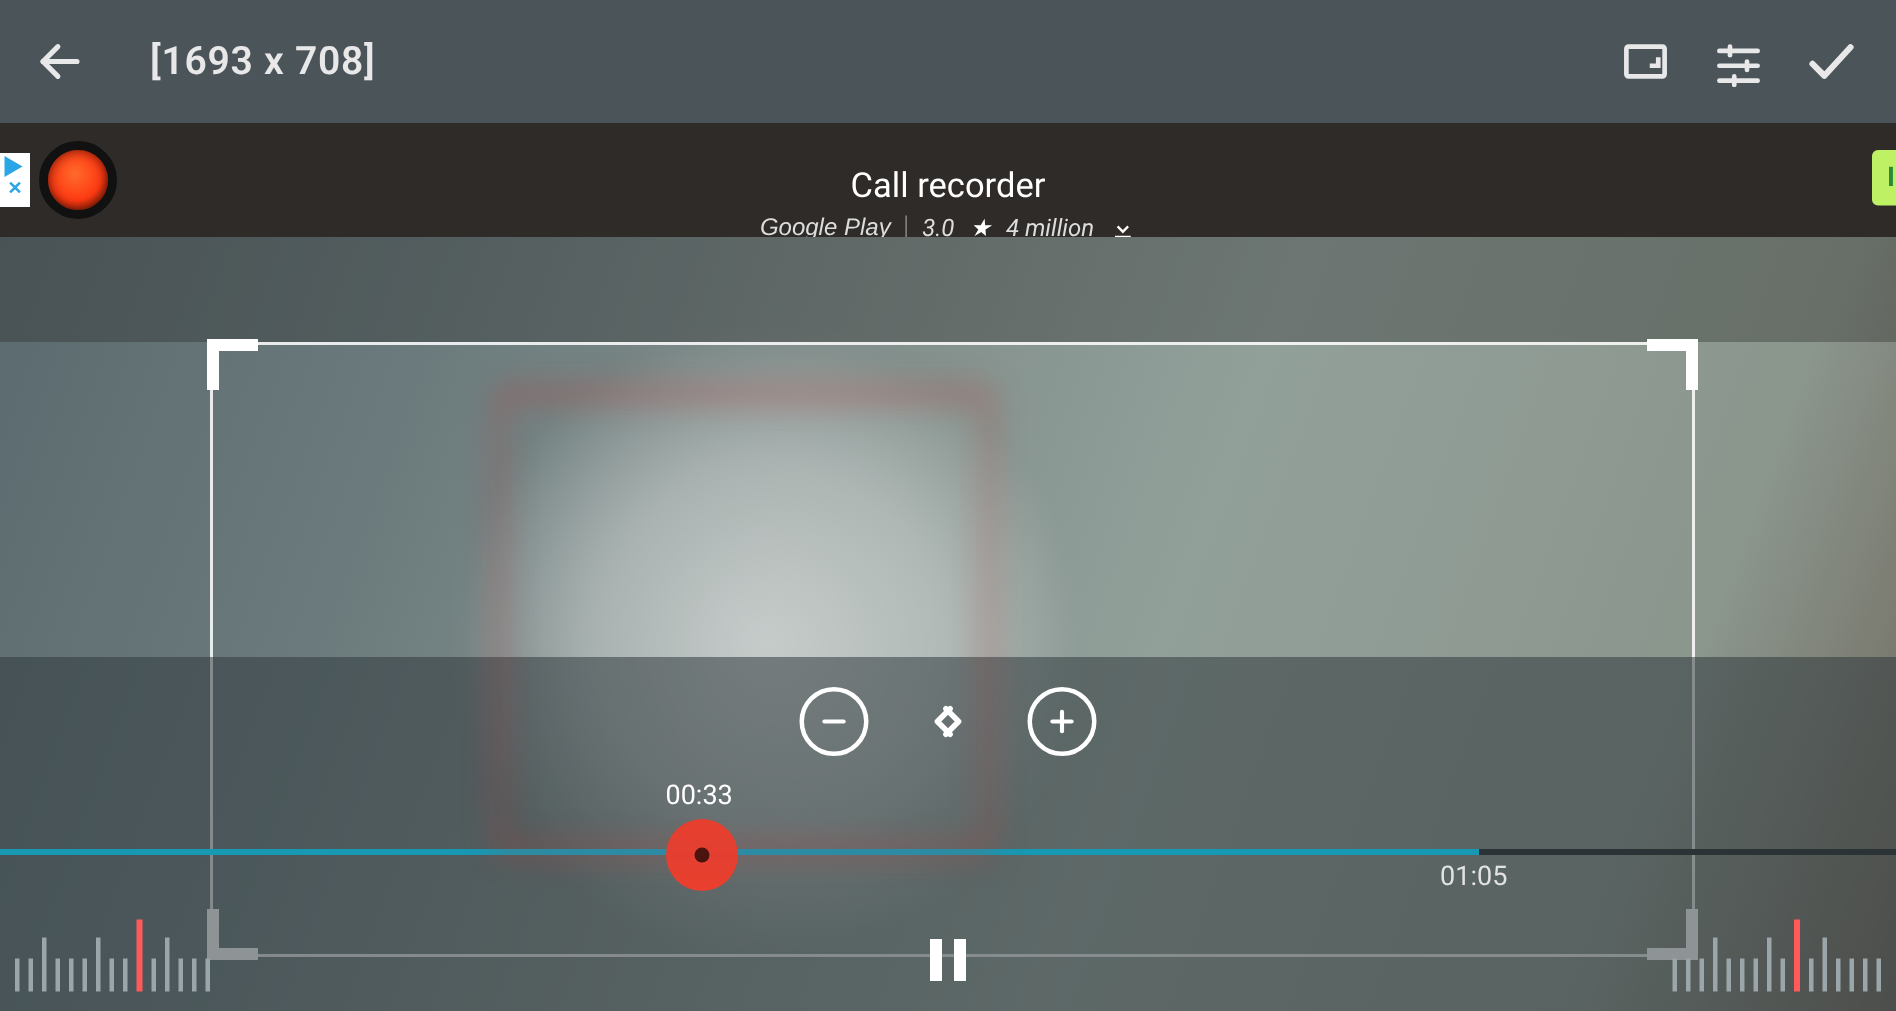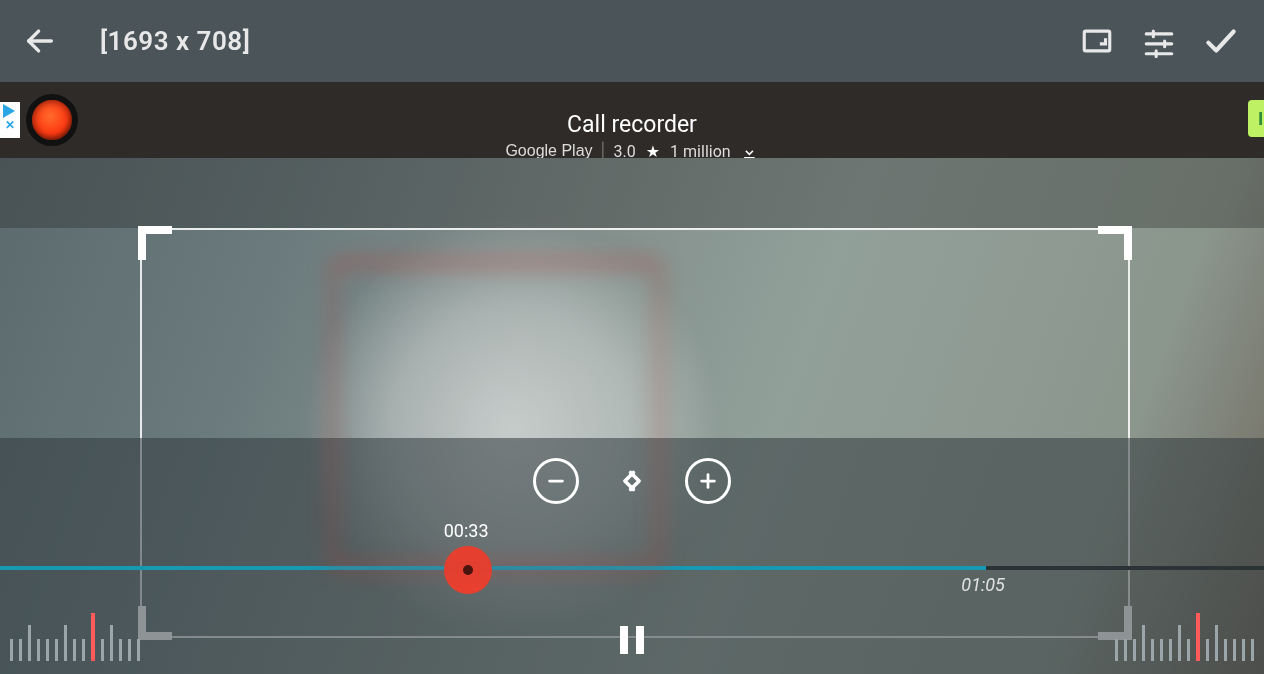--- a/index.html
+++ b/index.html
@@ -38,21 +38,21 @@
   .ad-badge .tri { width: 0; height: 0; border-left: 12px solid #2aa6e6; border-top: 7px solid transparent; border-bottom: 7px solid transparent; margin: 2px 0 0 3px; }
   .ad-badge .x { color:#2aa6e6; font-size:12px; font-weight:bold; text-align:center; line-height: 14px;}
   .ad-circle {
     width: 52px; height:52px; border-radius:50%;
     background: radial-gradient(circle at 45% 40%, #ff6a2b 0%, #ff3a13 55%, #5a1200 100%);
     border: 6px solid #111; margin-left: 26px;
     box-shadow: inset 0 0 8px rgba(0,0,0,.6);
   }
   .ad-center { position:absolute; left:50%; top:50%; transform:translate(-50%,-50%); text-align:center;margin-top:16px; }
   .ad-title { font-size: 23px; font-weight: 400; }
-  .ad-sub { margin-top: 4px; display:flex; align-items:flex-start; justify-content:center; gap: 10px; font-size: 16px; color:#ddd;}
+  .ad-sub { margin-top: 4px; display:flex; align-items:flex-end; justify-content:center; gap: 10px; font-size: 16px; color:#ddd;font-style:italic;}
   .gp-logo { font-family: 'Product Sans', Arial, sans-serif; font-size: 16px; letter-spacing:0; }
   .vbar { width:1px; height:18px; background:#888; }
   .star { color:#fff; }
   .dl-icon svg { vertical-align: middle; }
   .install-btn {
     position:absolute; right:0; top:18px;
     background:#bef264; color:#2c8a3a; font-weight:700; font-size:18px;
     padding: 8px 0 8px 10px; width: 16px; overflow:hidden;
     border-top-left-radius:4px; border-bottom-left-radius:4px;
   }
@@ -142,21 +142,21 @@
     background: #1798b3;
   }
   .scrubber {
     position:absolute; top: 388px; left: calc(37% - 24px);
     width:48px; height:48px; border-radius:50%;
     background: #e9402f; display:flex; align-items:center; justify-content:center;
     cursor:grab;
   }
   .scrubber .dot { width:10px; height:10px; border-radius:50%; background:#3a0e09; }
   .t-start { position:absolute; top: 362px; left: calc(37% - 24px); color:#fff; font-size:18px; }
-  .t-end   { position:absolute; top: 416px; right: 20.5%; color:#e2e2e2; font-size:18px;font-style:italic; }
+  .t-end   { position:absolute; top: 416px; right: 20.5%; color:#e2e2e2; font-size:18px; }
 
   
   .playpause {
     position:absolute; left:50%; transform:translateX(-50%);
     top: 462px; width:40px; height:40px; cursor:pointer;
     display:flex; gap:8px; align-items:center; justify-content:center;
   }
   .playpause .bar { width:8px; height:28px; background:#fff; }
 
   
@@ -209,21 +209,21 @@
     <div class="x">✕</div>
   </div>
   <div class="ad-circle"></div>
   <div class="ad-center">
     <div class="ad-title">Call recorder</div>
     <div class="ad-sub">
       <span class="gp-logo">Google Play</span>
       <span class="vbar"></span>
       <span>3.0</span>
       <span class="star">★</span>
-      <span>1 million</span>
+      <span>4 million</span>
       <span class="dl-icon">
         <svg width="18" height="18" viewBox="0 0 24 24" fill="#fff">
             <path d="M12 3v10l4-4 1.4 1.4L12 16 6.6 10.4 8 9l4 4V3h0zM5 18h14v2H5z"></path>
           </svg>
       </span>
     </div>
   </div>
   <div class="install-btn"><span>IN</span></div>
 </div>
 

